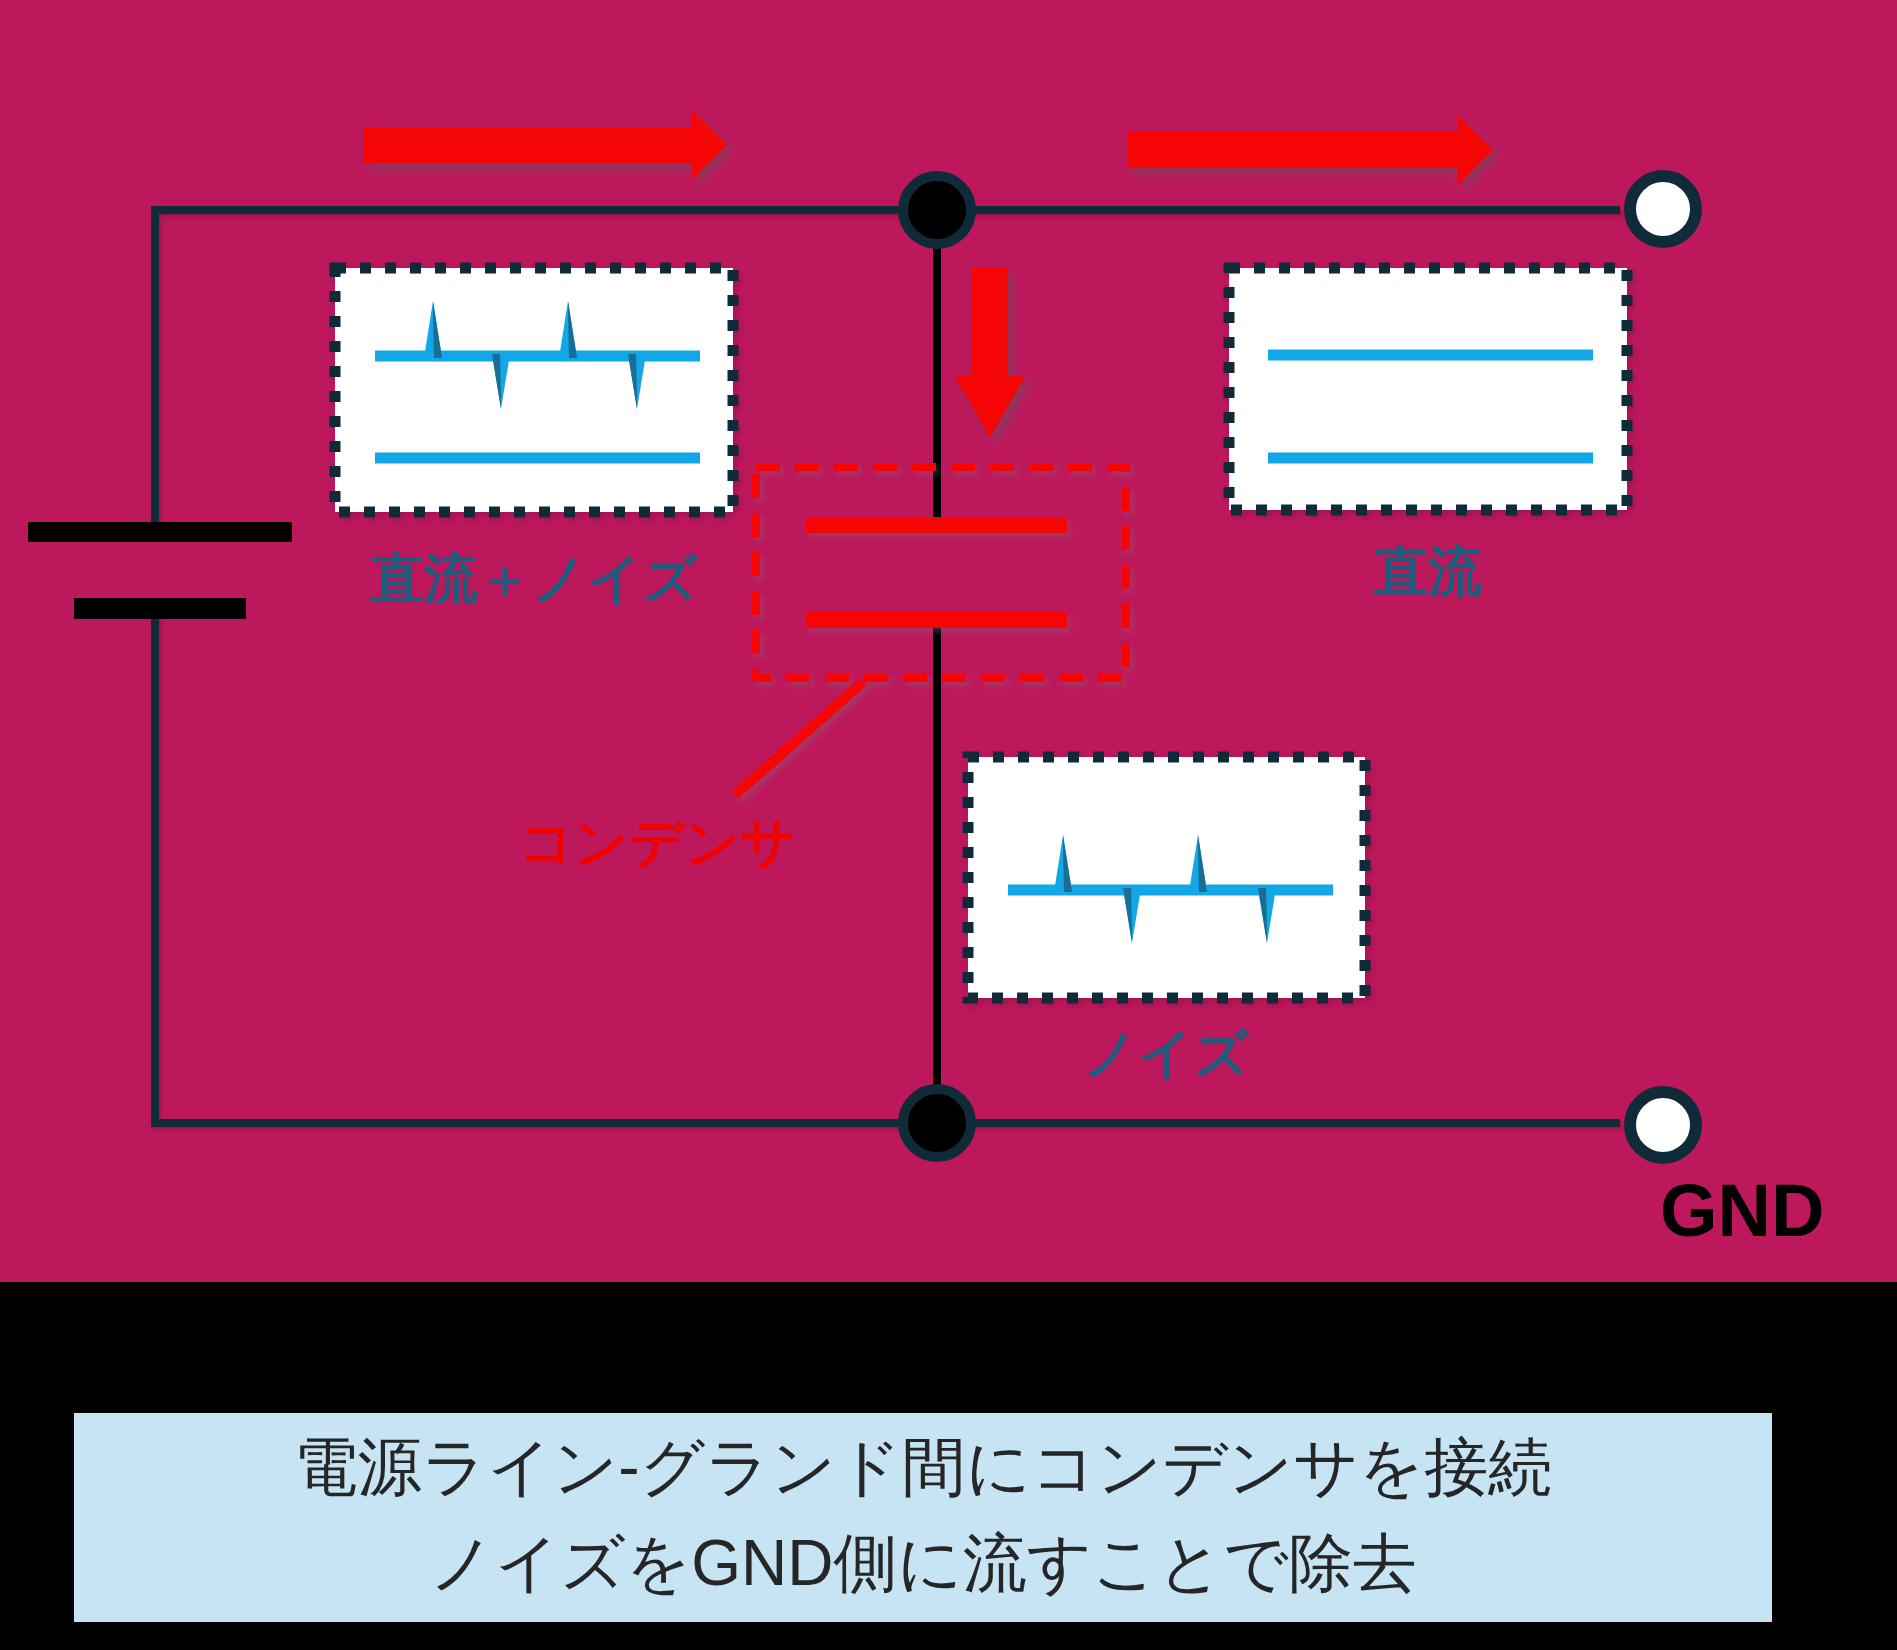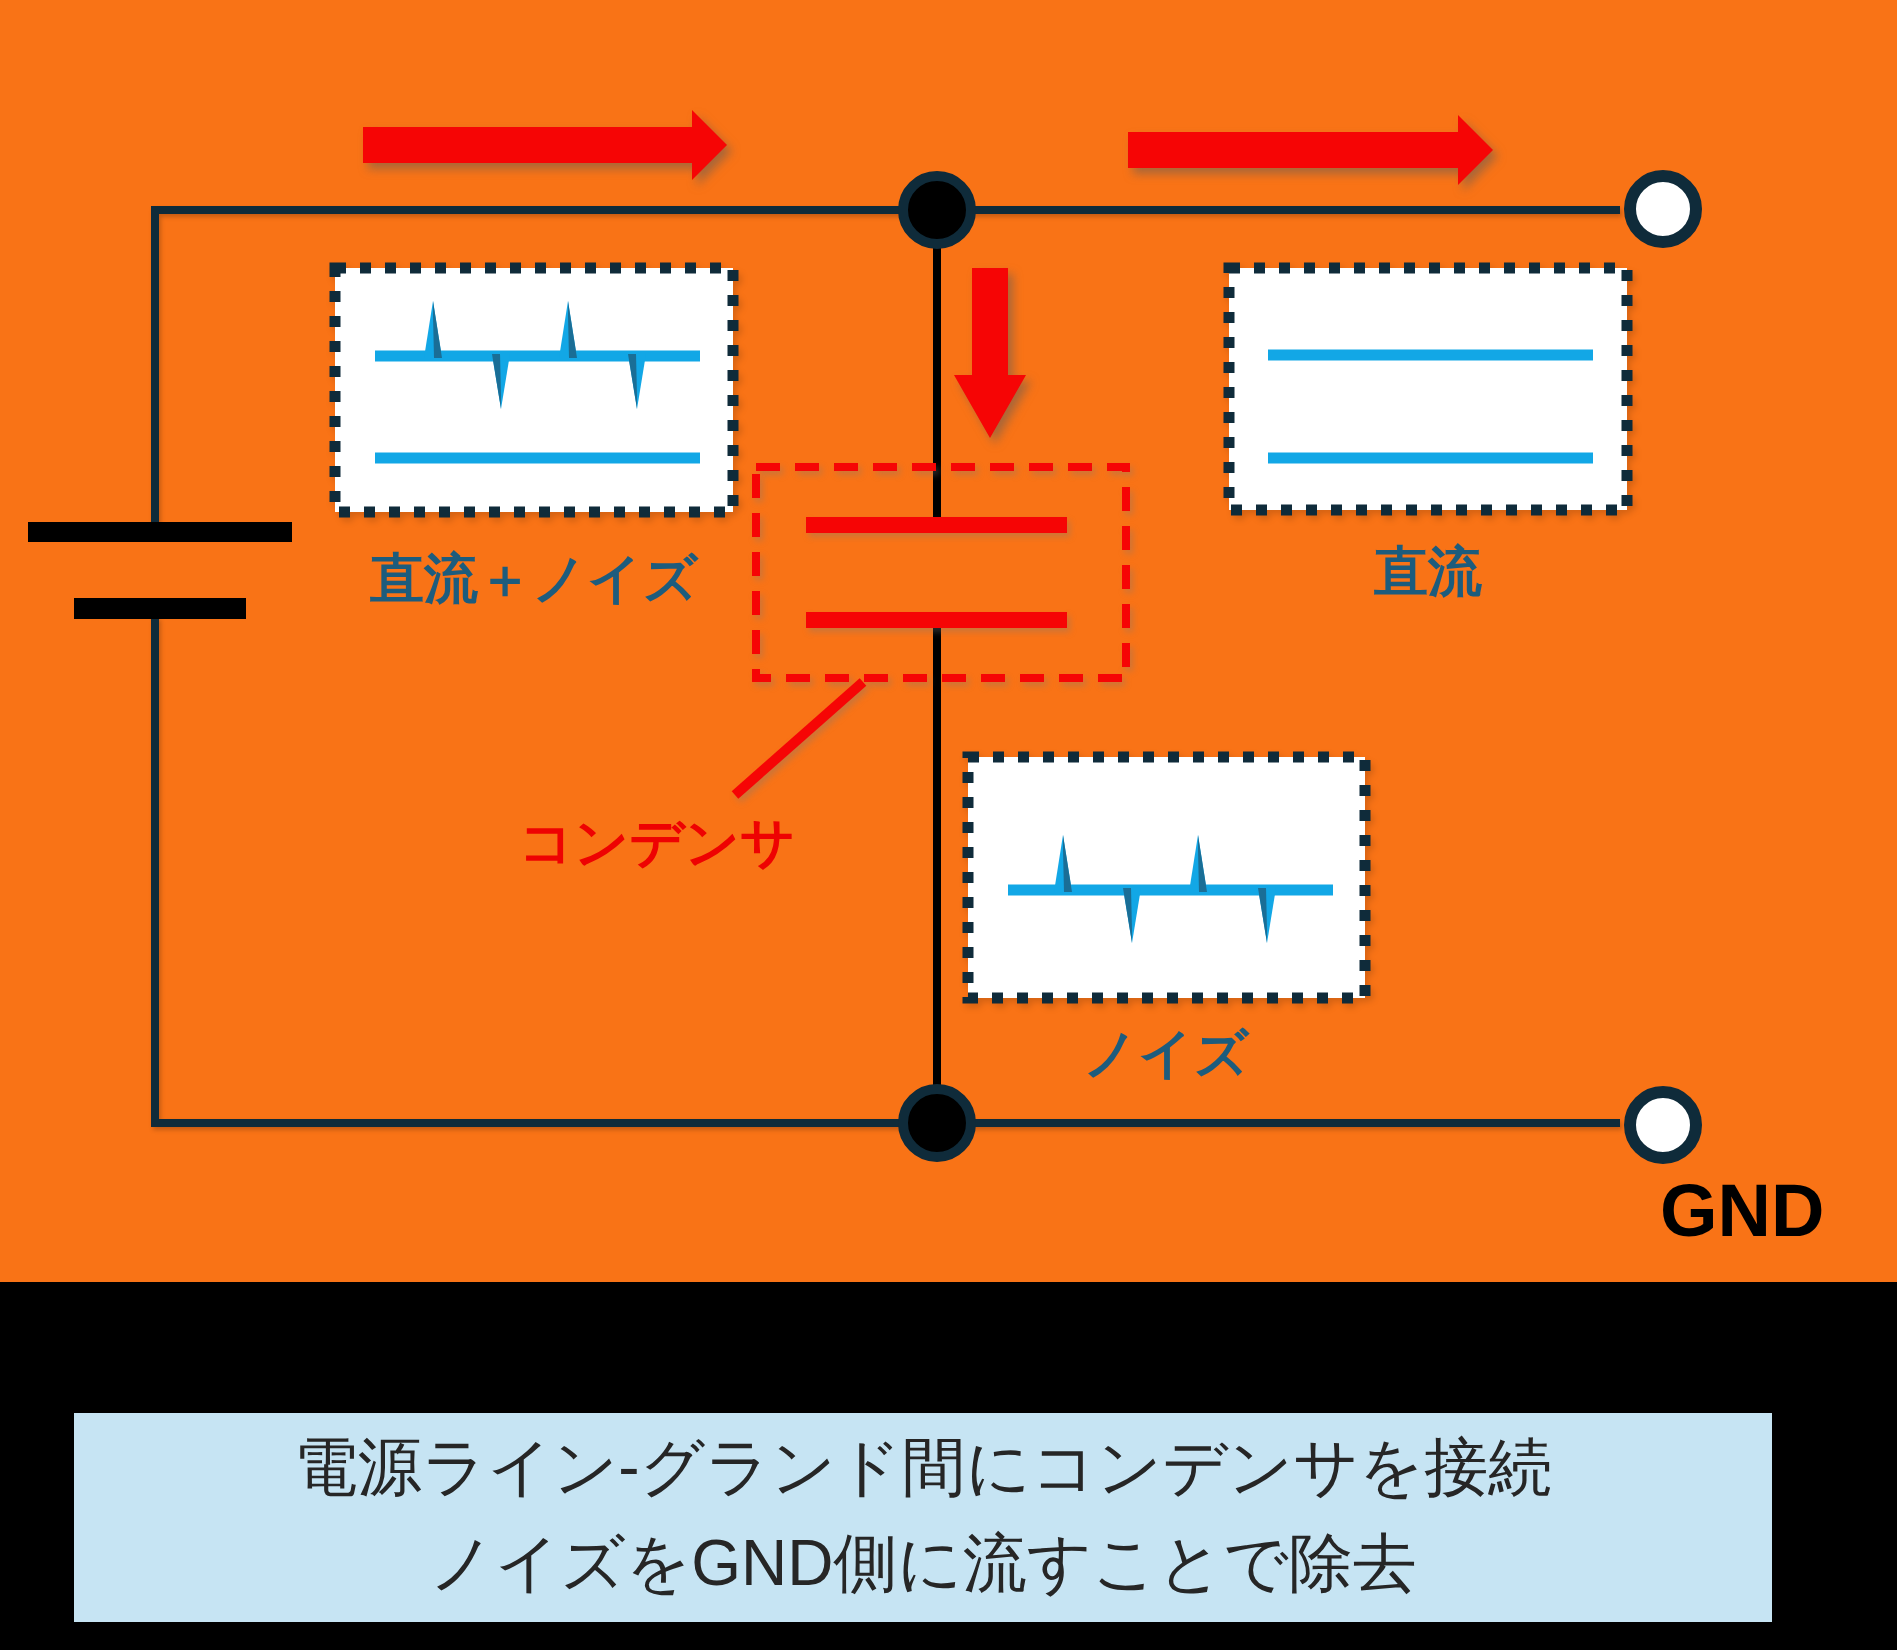--- a/index.html
+++ b/index.html
@@ -1,19 +1,19 @@
 <!DOCTYPE html>
 <html><head>
 <meta charset="utf-8">
 <style>
   html,body{margin:0;padding:0;background:#ffffff;}
   .stage{
     position:relative;
     width:1897px;height:1650px;
-    background:#f97316;
+    background:#be185d;
     overflow:hidden;
     font-family:"Liberation Sans","DejaVu Sans",sans-serif;
   }
   svg{position:absolute;left:0;top:0;}
   .wire-shadow{filter:drop-shadow(2px 3px 2px rgba(0,0,0,.20));}
   .arrow-shadow{filter:drop-shadow(5px 6px 5px rgba(90,90,90,.50));}
   .box-shadow{filter:drop-shadow(3px 4px 3px rgba(0,0,0,.14));}
   .red-shadow{filter:drop-shadow(3px 4px 3px rgba(120,120,120,.35));}
   .lbl{font-weight:700;}
   .caption-text{font-weight:400;}

